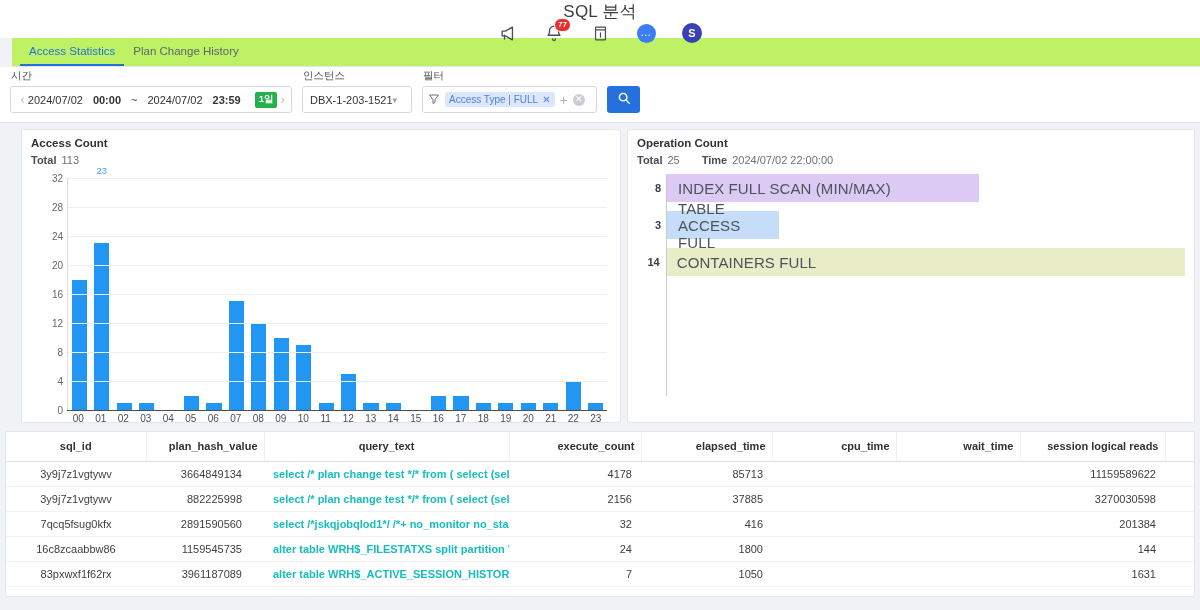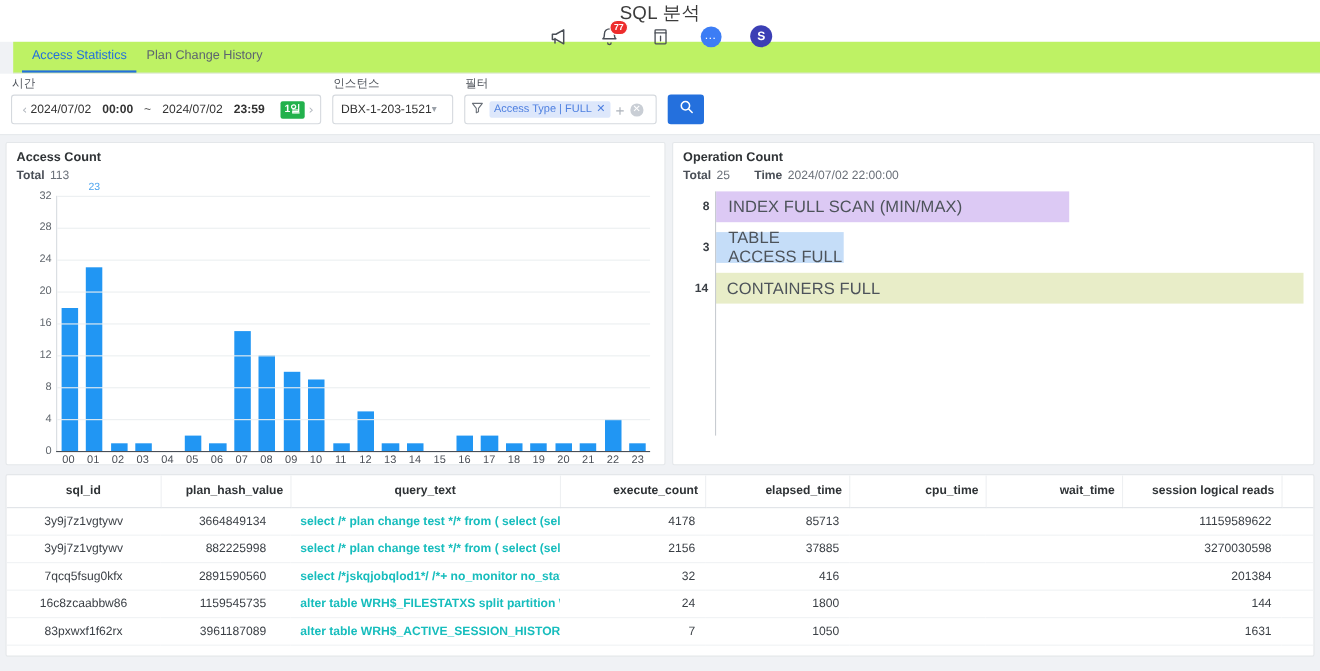--- a/index.html
+++ b/index.html
@@ -89,21 +89,21 @@
     width: 12px; height: 12px; border-radius: 50%; background: #c9ced5;
     color: #fff; font-size: 9px; display: flex; align-items: center;
     justify-content: center; cursor: pointer; line-height: 0; padding-bottom: 1px;
   }
   .searchbtn {
     width: 33px; height: 27px; background: #2470dd; border-radius: 3px;
     display: flex; align-items: center; justify-content: center; cursor: pointer;
   }
 
   
-  .panels { display: flex; gap: 6px; padding: 6px 5px 0 5px; height: 300px; }
+  .panels { display: flex; gap: 6px; padding: 6px 5px 0 5px; height: 300px; margin-left: 16px; }
   .panel { background: #fff; border: 1px solid #e4e7ea; border-radius: 2px;
            padding: 7px 9px 4px 9px; position: relative; }
   .panel-left { width: 600px; }
   .panel-right { flex: 1; }
   .panel-title { font-size: 11.5px; font-weight: 700; color: #2f3336; }
   .panel-sub { font-size: 11px; color: #4a4f57; margin-top: 5px;
                display: flex; align-items: center; gap: 5px; }
   .panel-sub b { font-weight: 700; }
   .panel-sub .val { color: #6a7079; }
   .panel-sub .gap { width: 12px; }

